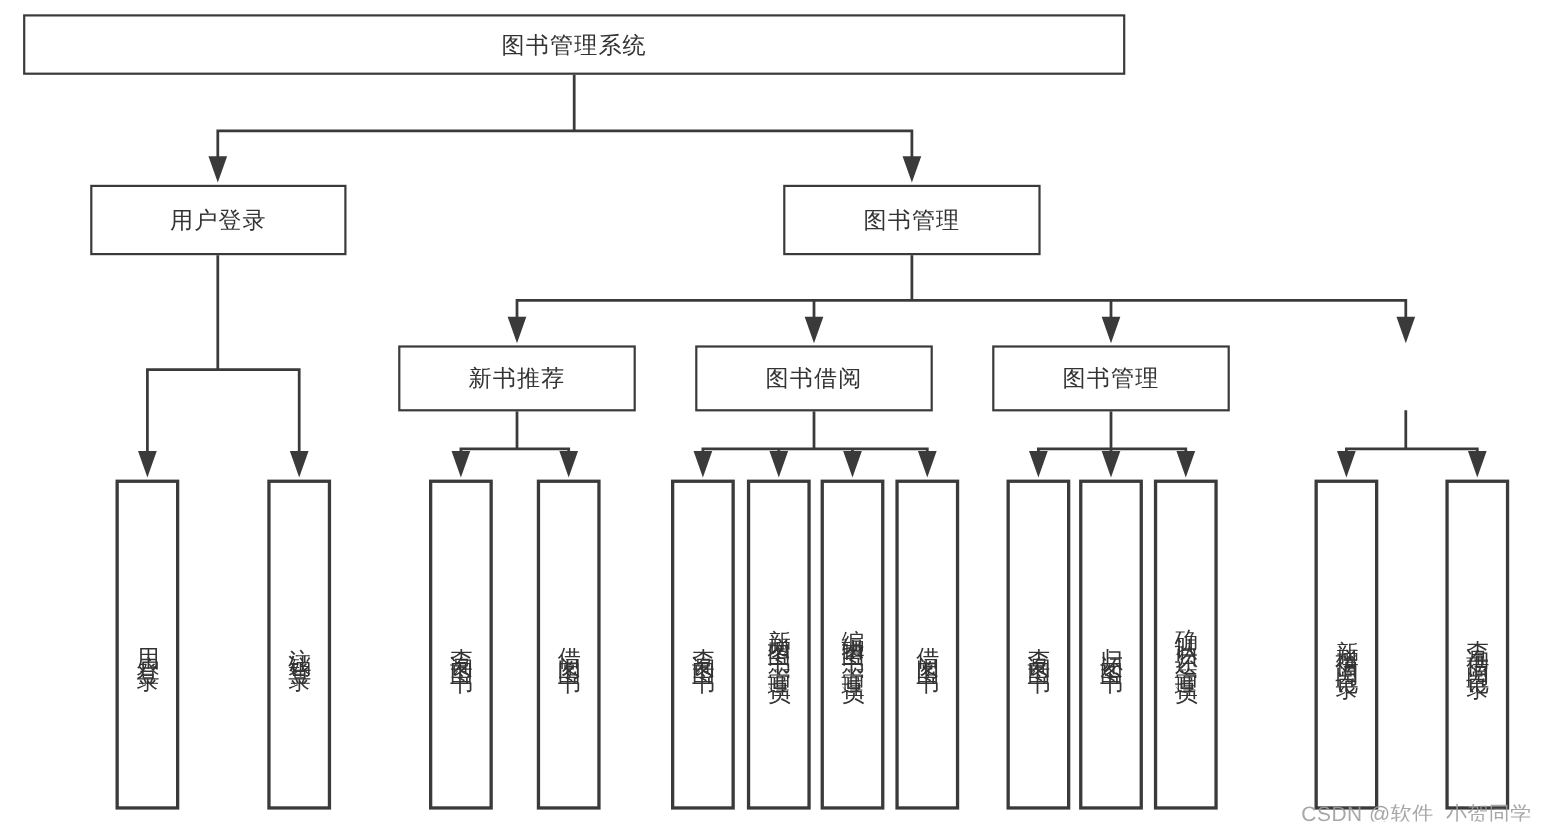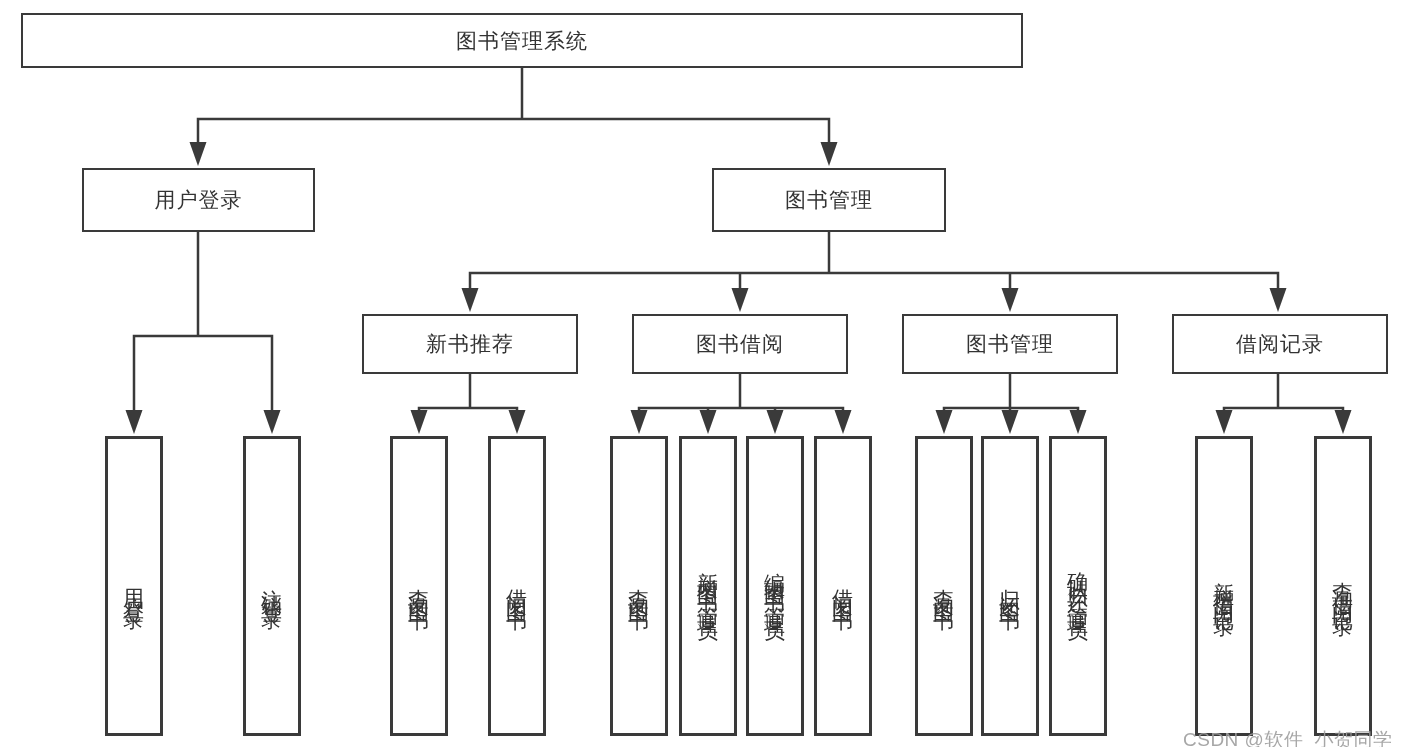--- a/index.html
+++ b/index.html
@@ -66,21 +66,20 @@
   </svg>
 
   <div class="box" style="left:21px;top:13px;width:1002px;height:55px;">图书管理系统</div>
 
   <div class="box" style="left:82px;top:168px;width:233px;height:64px;">用户登录</div>
   <div class="box" style="left:712px;top:168px;width:234px;height:64px;">图书管理</div>
 
   <div class="box" style="left:362px;top:314px;width:216px;height:60px;">新书推荐</div>
   <div class="box" style="left:632px;top:314px;width:216px;height:60px;">图书借阅</div>
   <div class="box" style="left:902px;top:314px;width:216px;height:60px;">图书管理</div>
-  <div class="box" style="left:1172px;top:314px;width:216px;height:60px;">借阅记录</div>
 
   <div class="box vbox" style="left:105px;top:436px;width:58px;height:300px;">用户登录</div>
   <div class="box vbox" style="left:243px;top:436px;width:58px;height:300px;">注销登录</div>
 
   <div class="box vbox" style="left:390px;top:436px;width:58px;height:300px;">查询图书</div>
   <div class="box vbox" style="left:488px;top:436px;width:58px;height:300px;">借阅图书</div>
 
   <div class="box vbox" style="left:610px;top:436px;width:58px;height:300px;">查询图书</div>
   <div class="box vbox" style="left:679px;top:436px;width:58px;height:300px;">新增图书（管理员）</div>
   <div class="box vbox" style="left:746px;top:436px;width:58px;height:300px;">编辑图书（管理员）</div>

